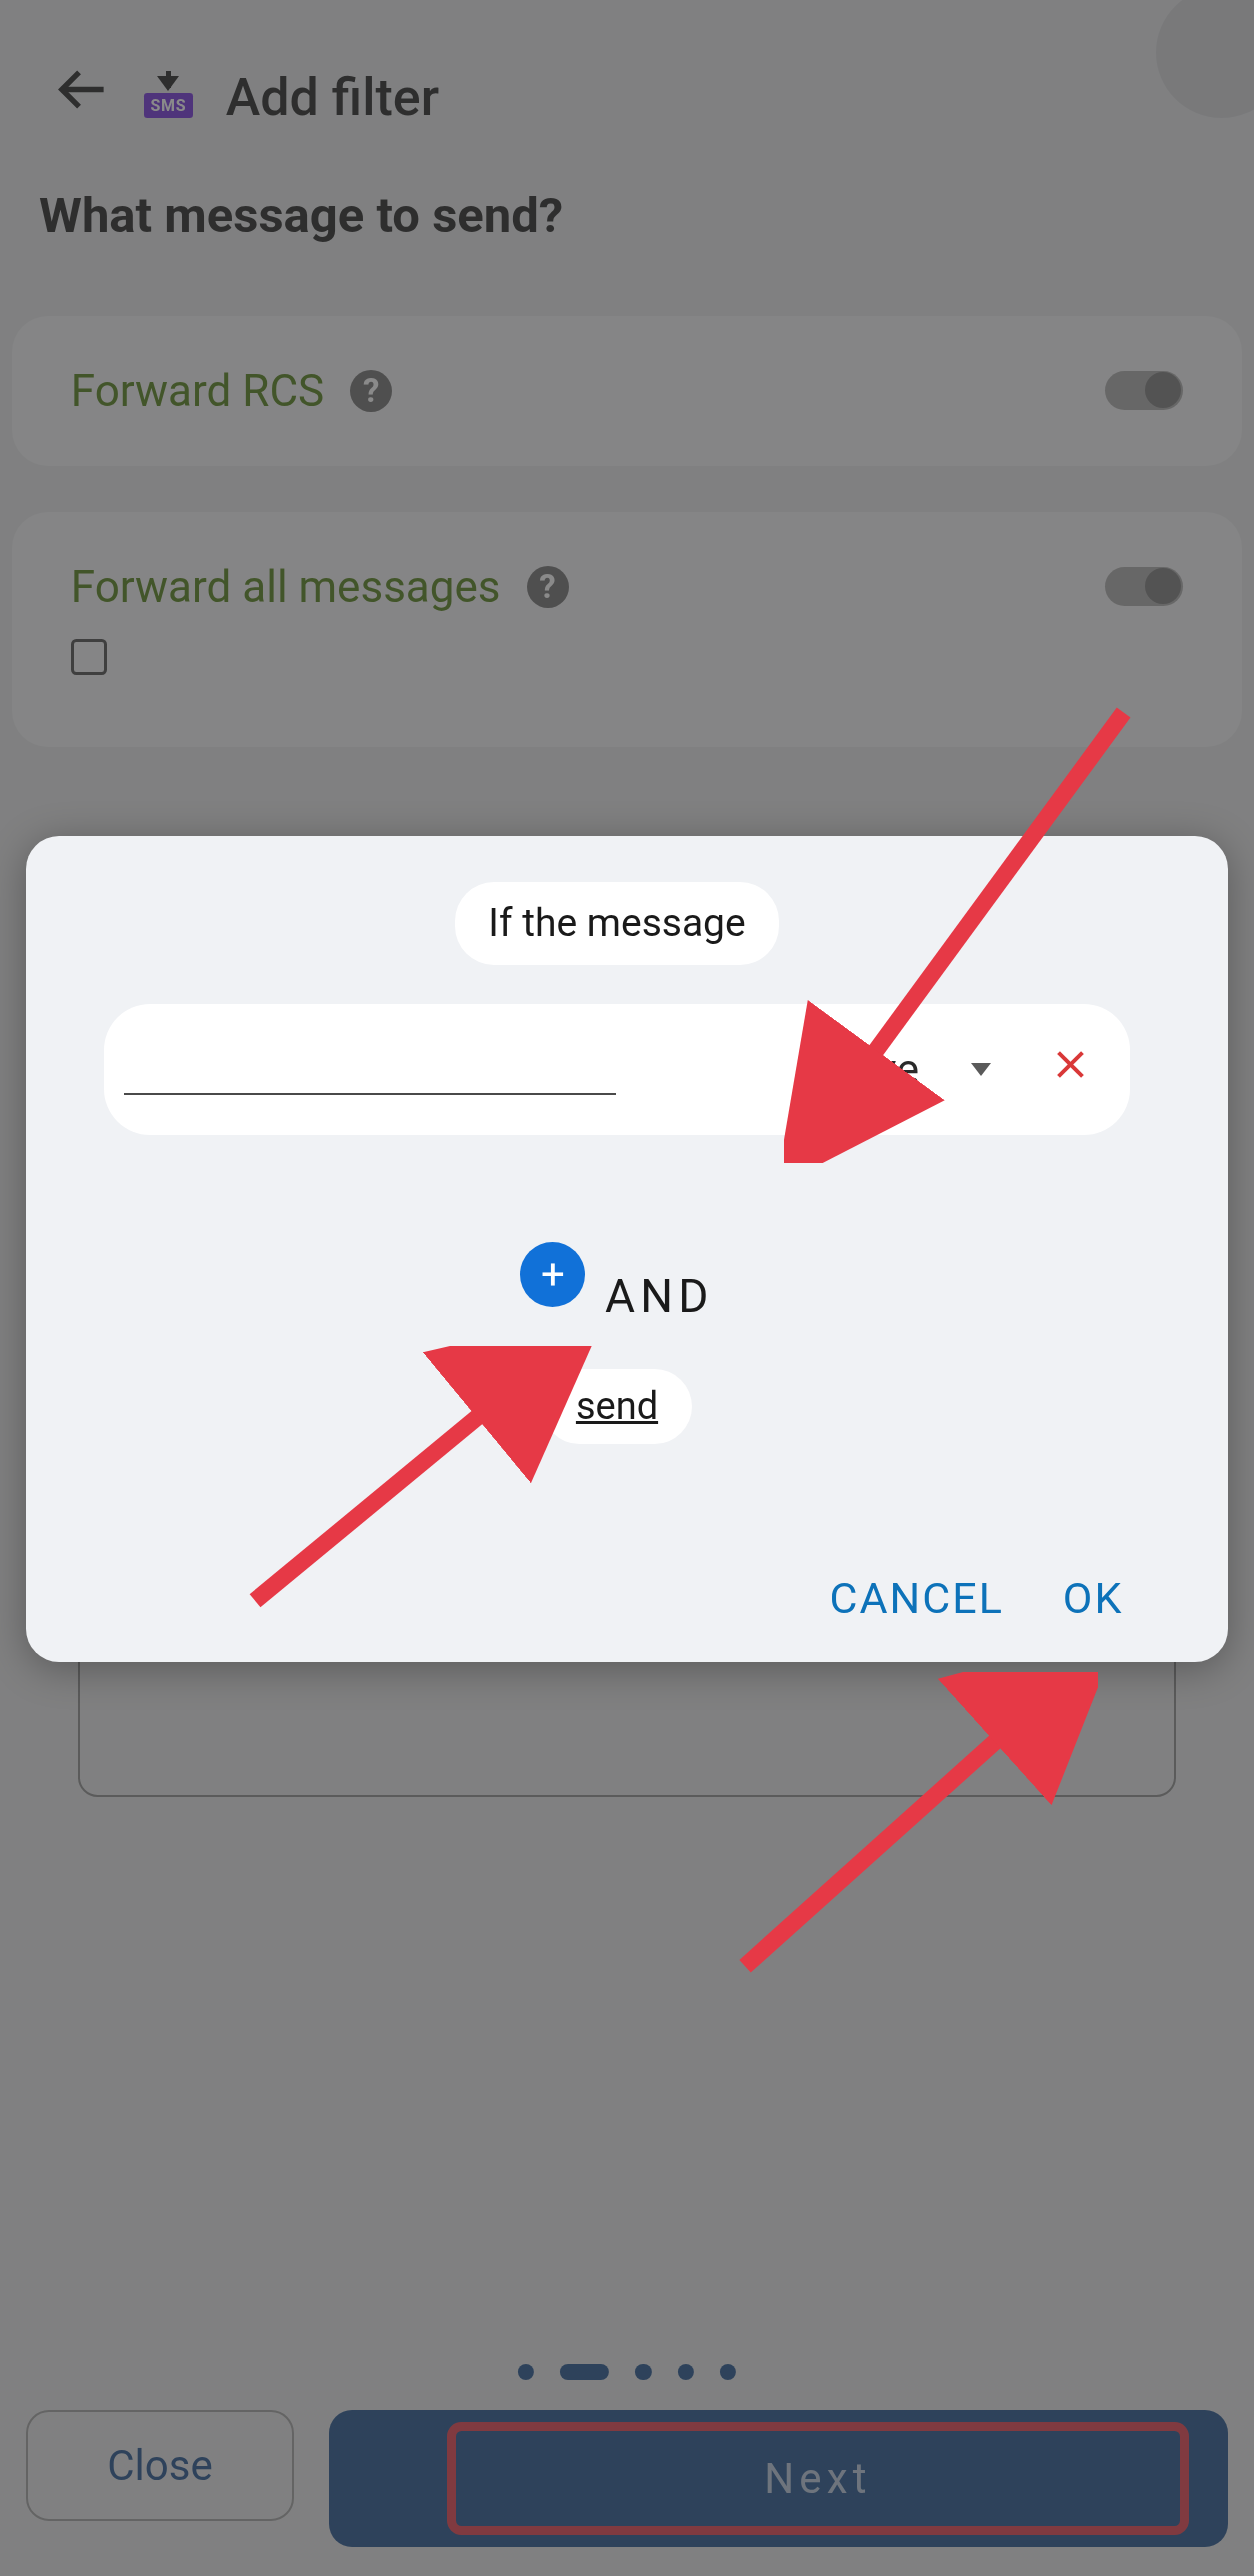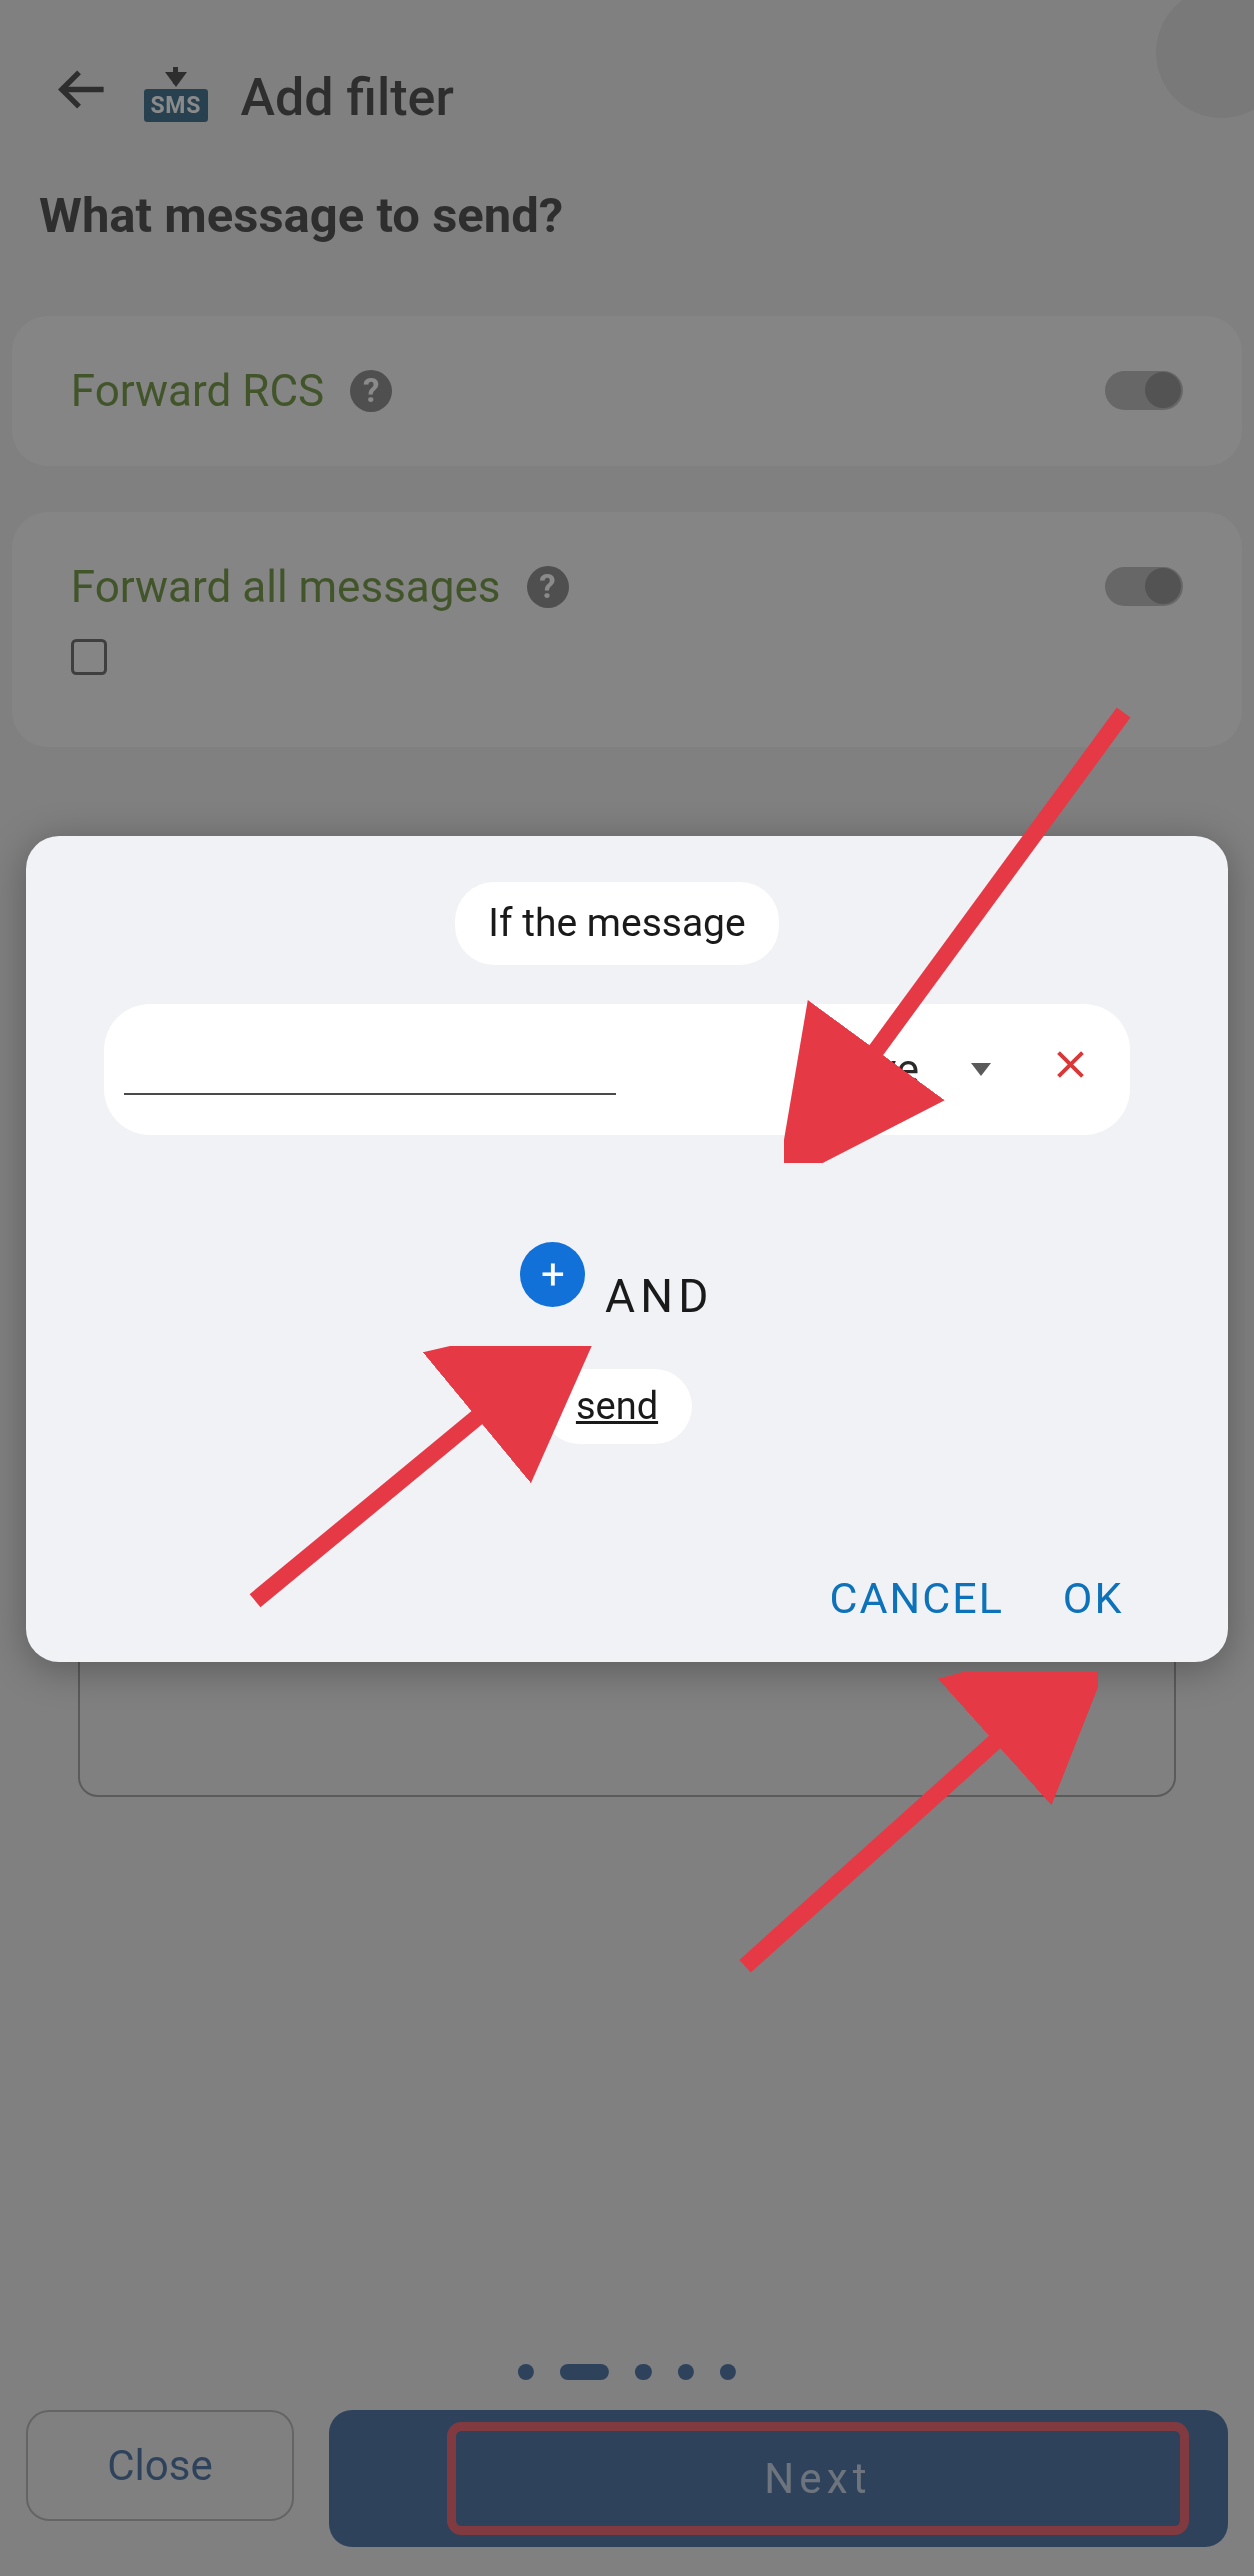--- a/index.html
+++ b/index.html
@@ -61,23 +61,23 @@
     
     .sms-arrow-line {
       width: 5.2px;
       height: 16.3px;
       background: #1a1a1a;
       position: absolute;
       top: -5.2px;
     }
     
     .sms-badge {
-      background: #0c4a6e;
+      background: #6d28d9;
       color: white;
-      font-size: 23px;
+      font-size: 16px;
       font-weight: bold;
       padding: 2.6px 6.5px;
       border-radius: 3.3px;
       letter-spacing: 0.7px;
     }
     
     .header-title {
       font-size: 52px;
       font-weight: 500;
       color: #1a1a1a;

